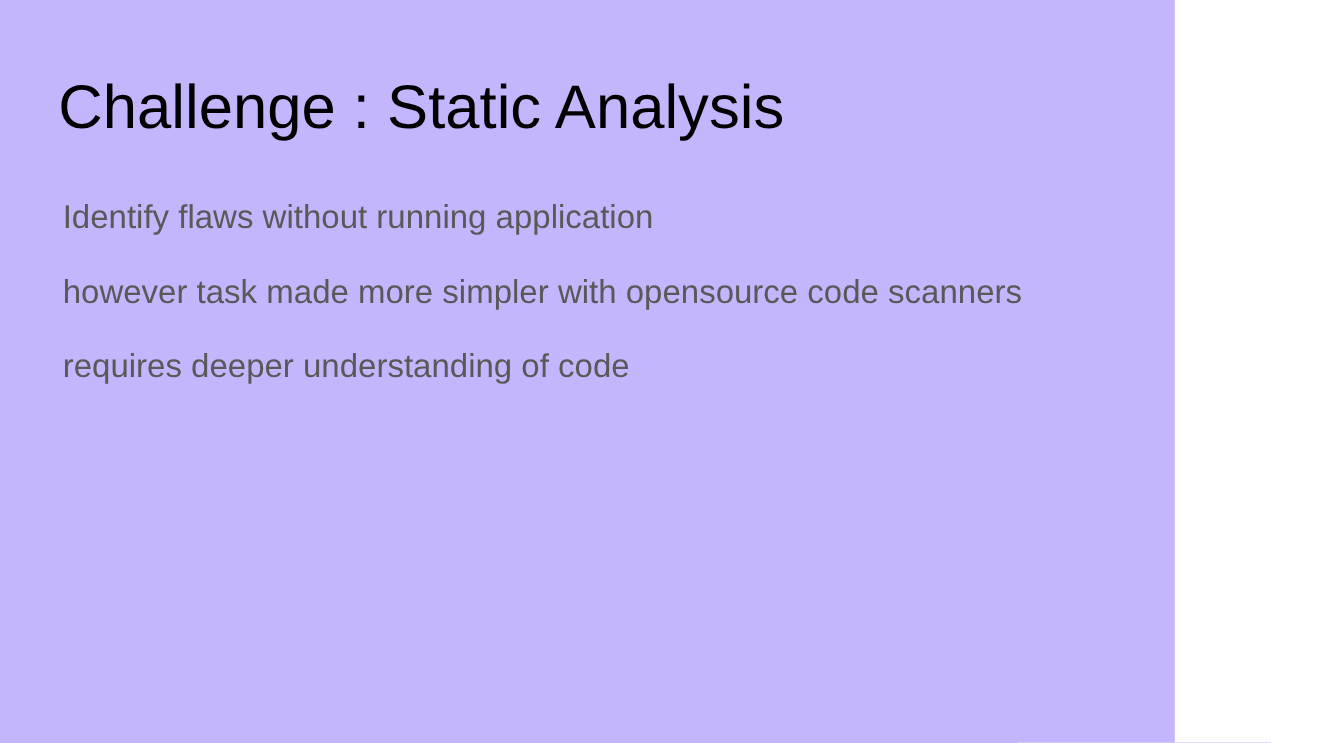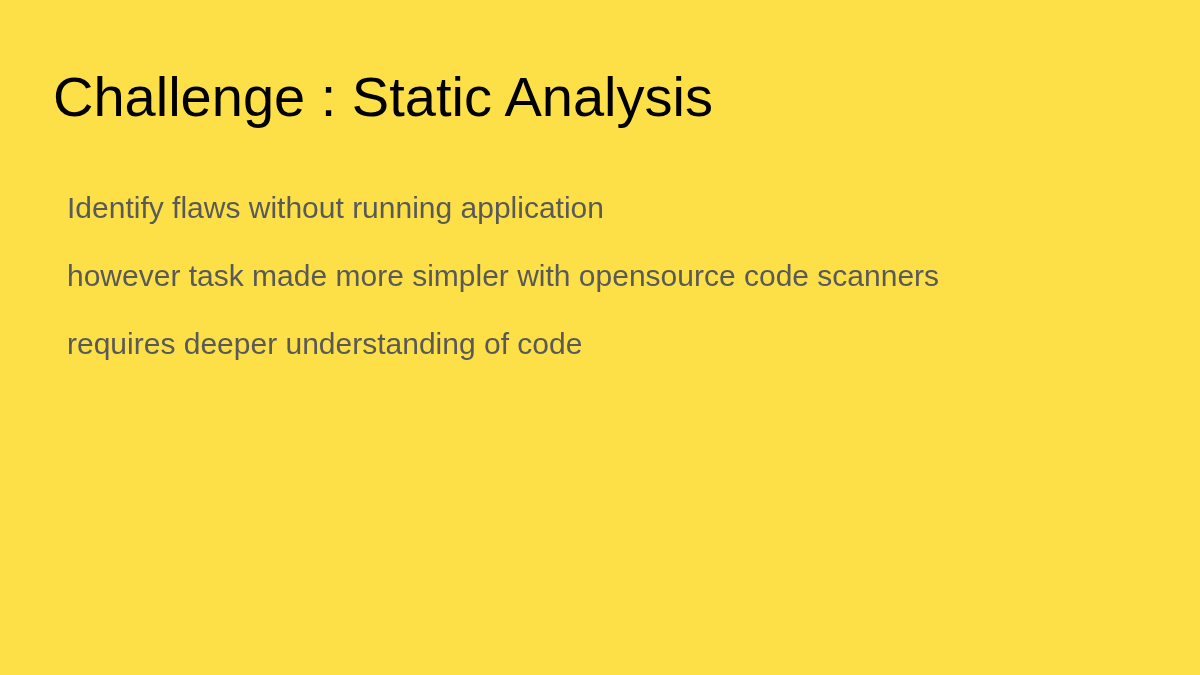--- a/index.html
+++ b/index.html
@@ -10,23 +10,23 @@
   body {
     width: 1200px;
     height: 675px;
     background: #ffffff;
     font-family: "Liberation Sans", sans-serif;
     overflow: hidden;
   }
 
   #slide {
     position: relative;
-    width: 1200px;
+    width: 1068px;
     height: 675px;
-    background: #fde047;
+    background: #c4b5fd;
     box-sizing: border-box;
   }
 
   #slide-title {
     position: absolute;
     left: 53px;
     top: 66px;
     width: 1090px;
     margin: 0;
     font-family: "Liberation Sans", sans-serif;
@@ -36,21 +36,21 @@
     letter-spacing: 0px;
     color: #000000;
     white-space: nowrap;
   }
 
   #slide-body {
     position: absolute;
     left: 53px;
     top: 160px;
     width: 1100px;
-    margin: 14px;
+    margin: 4px;
     padding: 0;
     list-style: none;
   }
 
   #slide-body .body-line {
     font-family: "Liberation Sans", sans-serif;
     font-size: 30px;
     font-weight: 400;
     line-height: 1.0;
     color: #595959;

